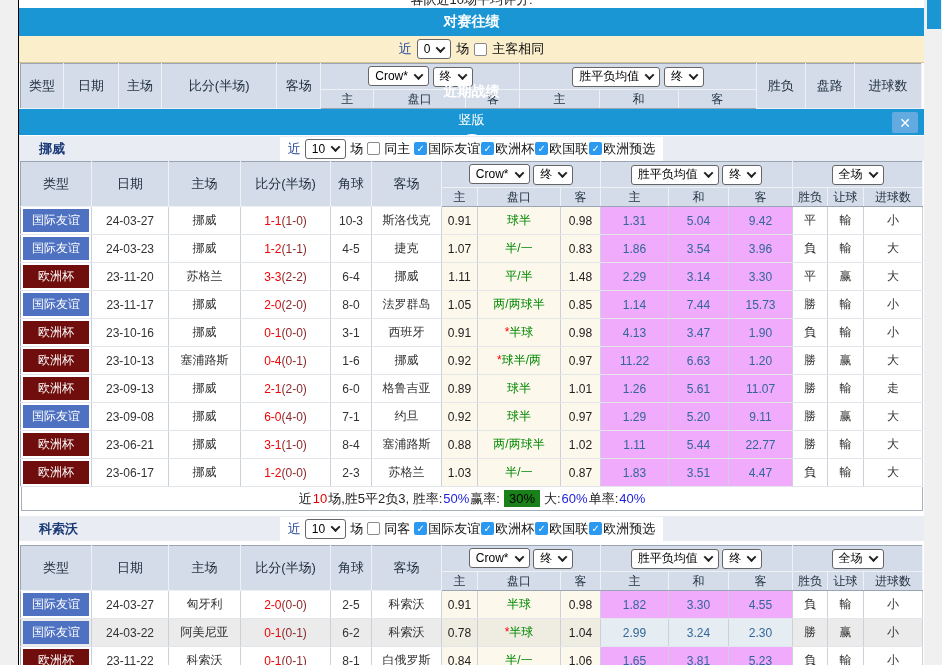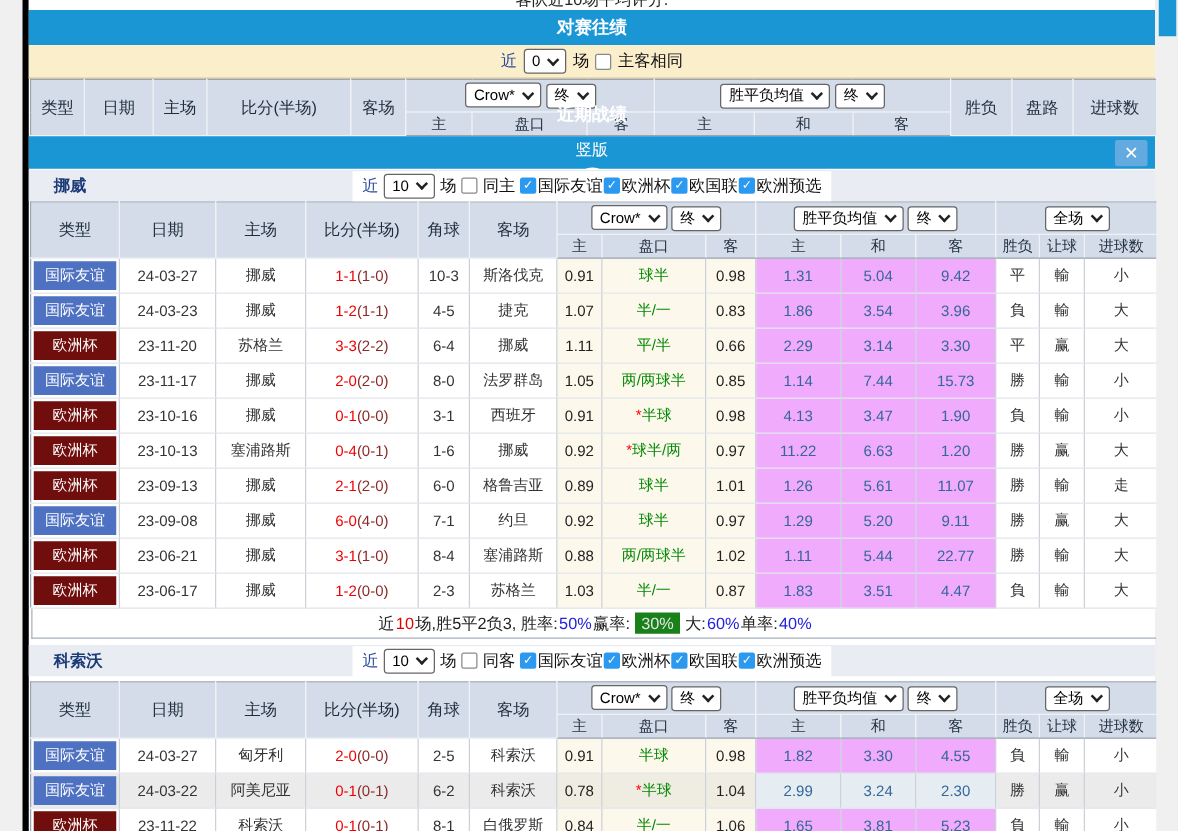--- a/index.html
+++ b/index.html
@@ -1,19 +1,19 @@
 <!DOCTYPE html>
 <html style="--bar-blue: #1a96d5; --beige: #fbeecb; --header-gray: #d3dce8; --league-blue: #4e71c2; --league-maroon: #700d0d; --team-green: #009000; --score-red: #f00000; --score-half: #8b2a2a; --handicap-green: #008800; --avg-blue: #336699; --win-red: #e60000; --lose-green: #008800; --draw-blue: #1414e6; --badge-green: #1a801a; --link-blue: #2222dd; --check-blue: #2b99f0;"><head>
 <meta charset="utf-8">
 <style>
   * { box-sizing: border-box; margin: 0; padding: 0; }
   html,body { background:#e8e8e8; }
   body { font-family: "Liberation Sans", "DejaVu Sans", sans-serif; }
   .stage { position:relative; width:942px; height:665px; overflow:hidden; background:#f0f0f0; }
-  .content { position:absolute; left:18px; top:0; width:906px; height:100%; background:#fff; border-left:5px solid #000000; }
+  .content { position:absolute; left:18px; top:0; width:906px; height:100%; background:#fff; border-left:1px solid #000000; }
 
   
   .scrollbar { position:absolute; right:0; top:0; width:17px; height:100%; background:#f0f0f0; }
   .scroll-thumb { position:absolute; top:0; left:2px; width:14px; height:29px; background:var(--bar-blue); }
 
   
   .top-partial { height:8px; overflow:hidden; background:#fff; }
   .top-partial span { display:block; text-align:center; font-size:13px; color:#222; line-height:15px; margin-top:-8px; }
 
   
@@ -75,21 +75,21 @@
   .filter-row { height:25px; background:#e9edf3; position:relative; display:flex; align-items:center; }
   .team-label { position:absolute; left:20px; color:#1b3a78; font-weight:bold; font-size:13px; }
   .filter-controls { margin:0 auto; display:inline-flex; align-items:center; gap:4px; background:#fff; padding:2px 8px; font-size:13px; color:#111; }
   .leagues { display:inline-flex; align-items:center; gap:1px; }
   .gap1 { height:1px; } .gap4 { height:4px; } .gap5 { height:5px; }
 
   
   .summary-row { width:902px; margin-left:2px; height:24px; border:1px solid #a6b0bd; border-top:none;
                  display:flex; align-items:center; justify-content:center; font-size:13px; gap:1px; }
   .sg-k { color:#222; } .sg-r { color:#e60000; } .sg-b { color:var(--link-blue); }
-  .sg-g { background:var(--badge-green); color:#e5e5e5; padding:1px 5px; margin:0 3px; }
+  .sg-g { background:var(--badge-green); color:#000000; padding:1px 5px; margin:0 3px; }
 </style>
 </head>
 <body>
 
 <div class="stage">
   <div class="content">
 
     <div class="top-partial">
       <span>客队近10场平均评分:</span>
     </div>
@@ -313,21 +313,21 @@
             <td class="c-type">
               <div class="badge lg-maroon">欧洲杯</div>
             </td>
             <td>23-11-20</td>
             <td>苏格兰</td>
             <td><span class="sc-main">3-3</span><span class="sc-half">(2-2)</span></td>
             <td>6-4</td>
             <td class="t-team">挪威</td>
             <td class="c-crow">1.11</td>
             <td class="c-crow c-hand">平/半</td>
-            <td class="c-crow">0.66</td>
+            <td class="c-crow">1.48</td>
             <td class="c-avg">2.29</td>
             <td class="c-avg">3.14</td>
             <td class="c-avg">3.30</td>
             <td class="c-res t-blue">平</td>
             <td class="c-res t-red">赢</td>
             <td class="c-res t-red">大</td>
           </tr>
           <tr>
             <td class="c-type">
               <div class="badge lg-blue">国际友谊</div>

